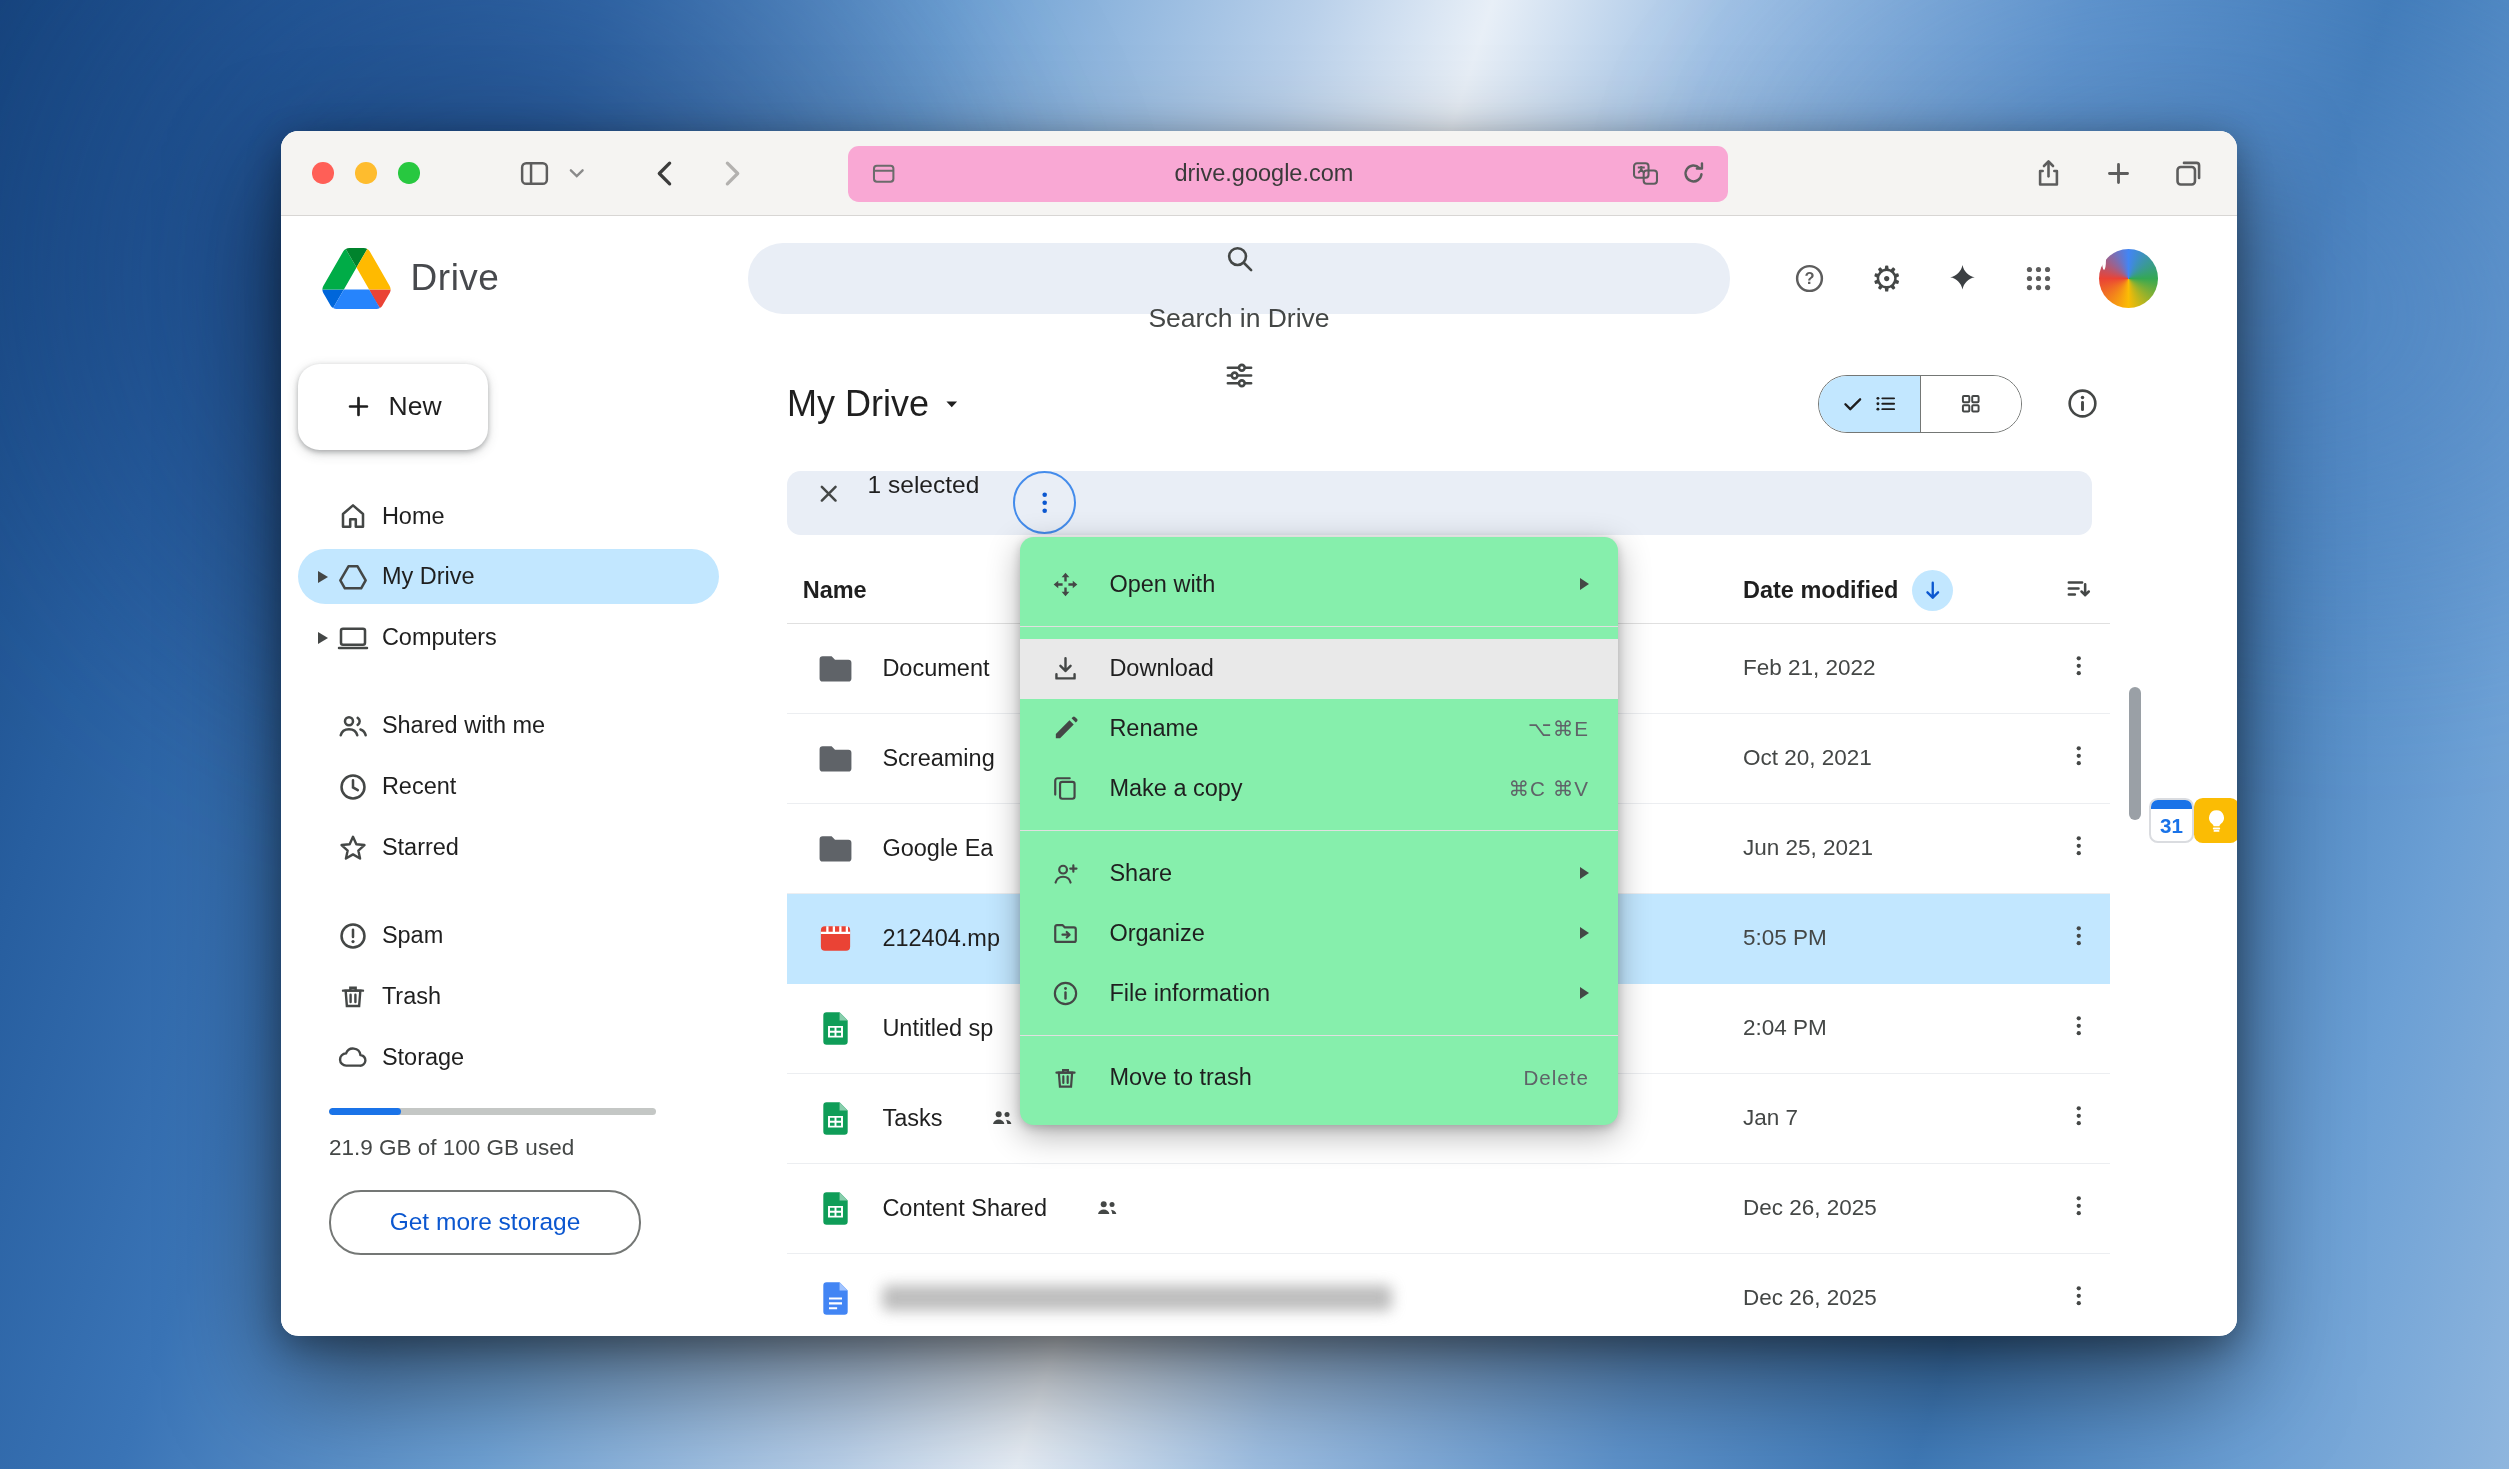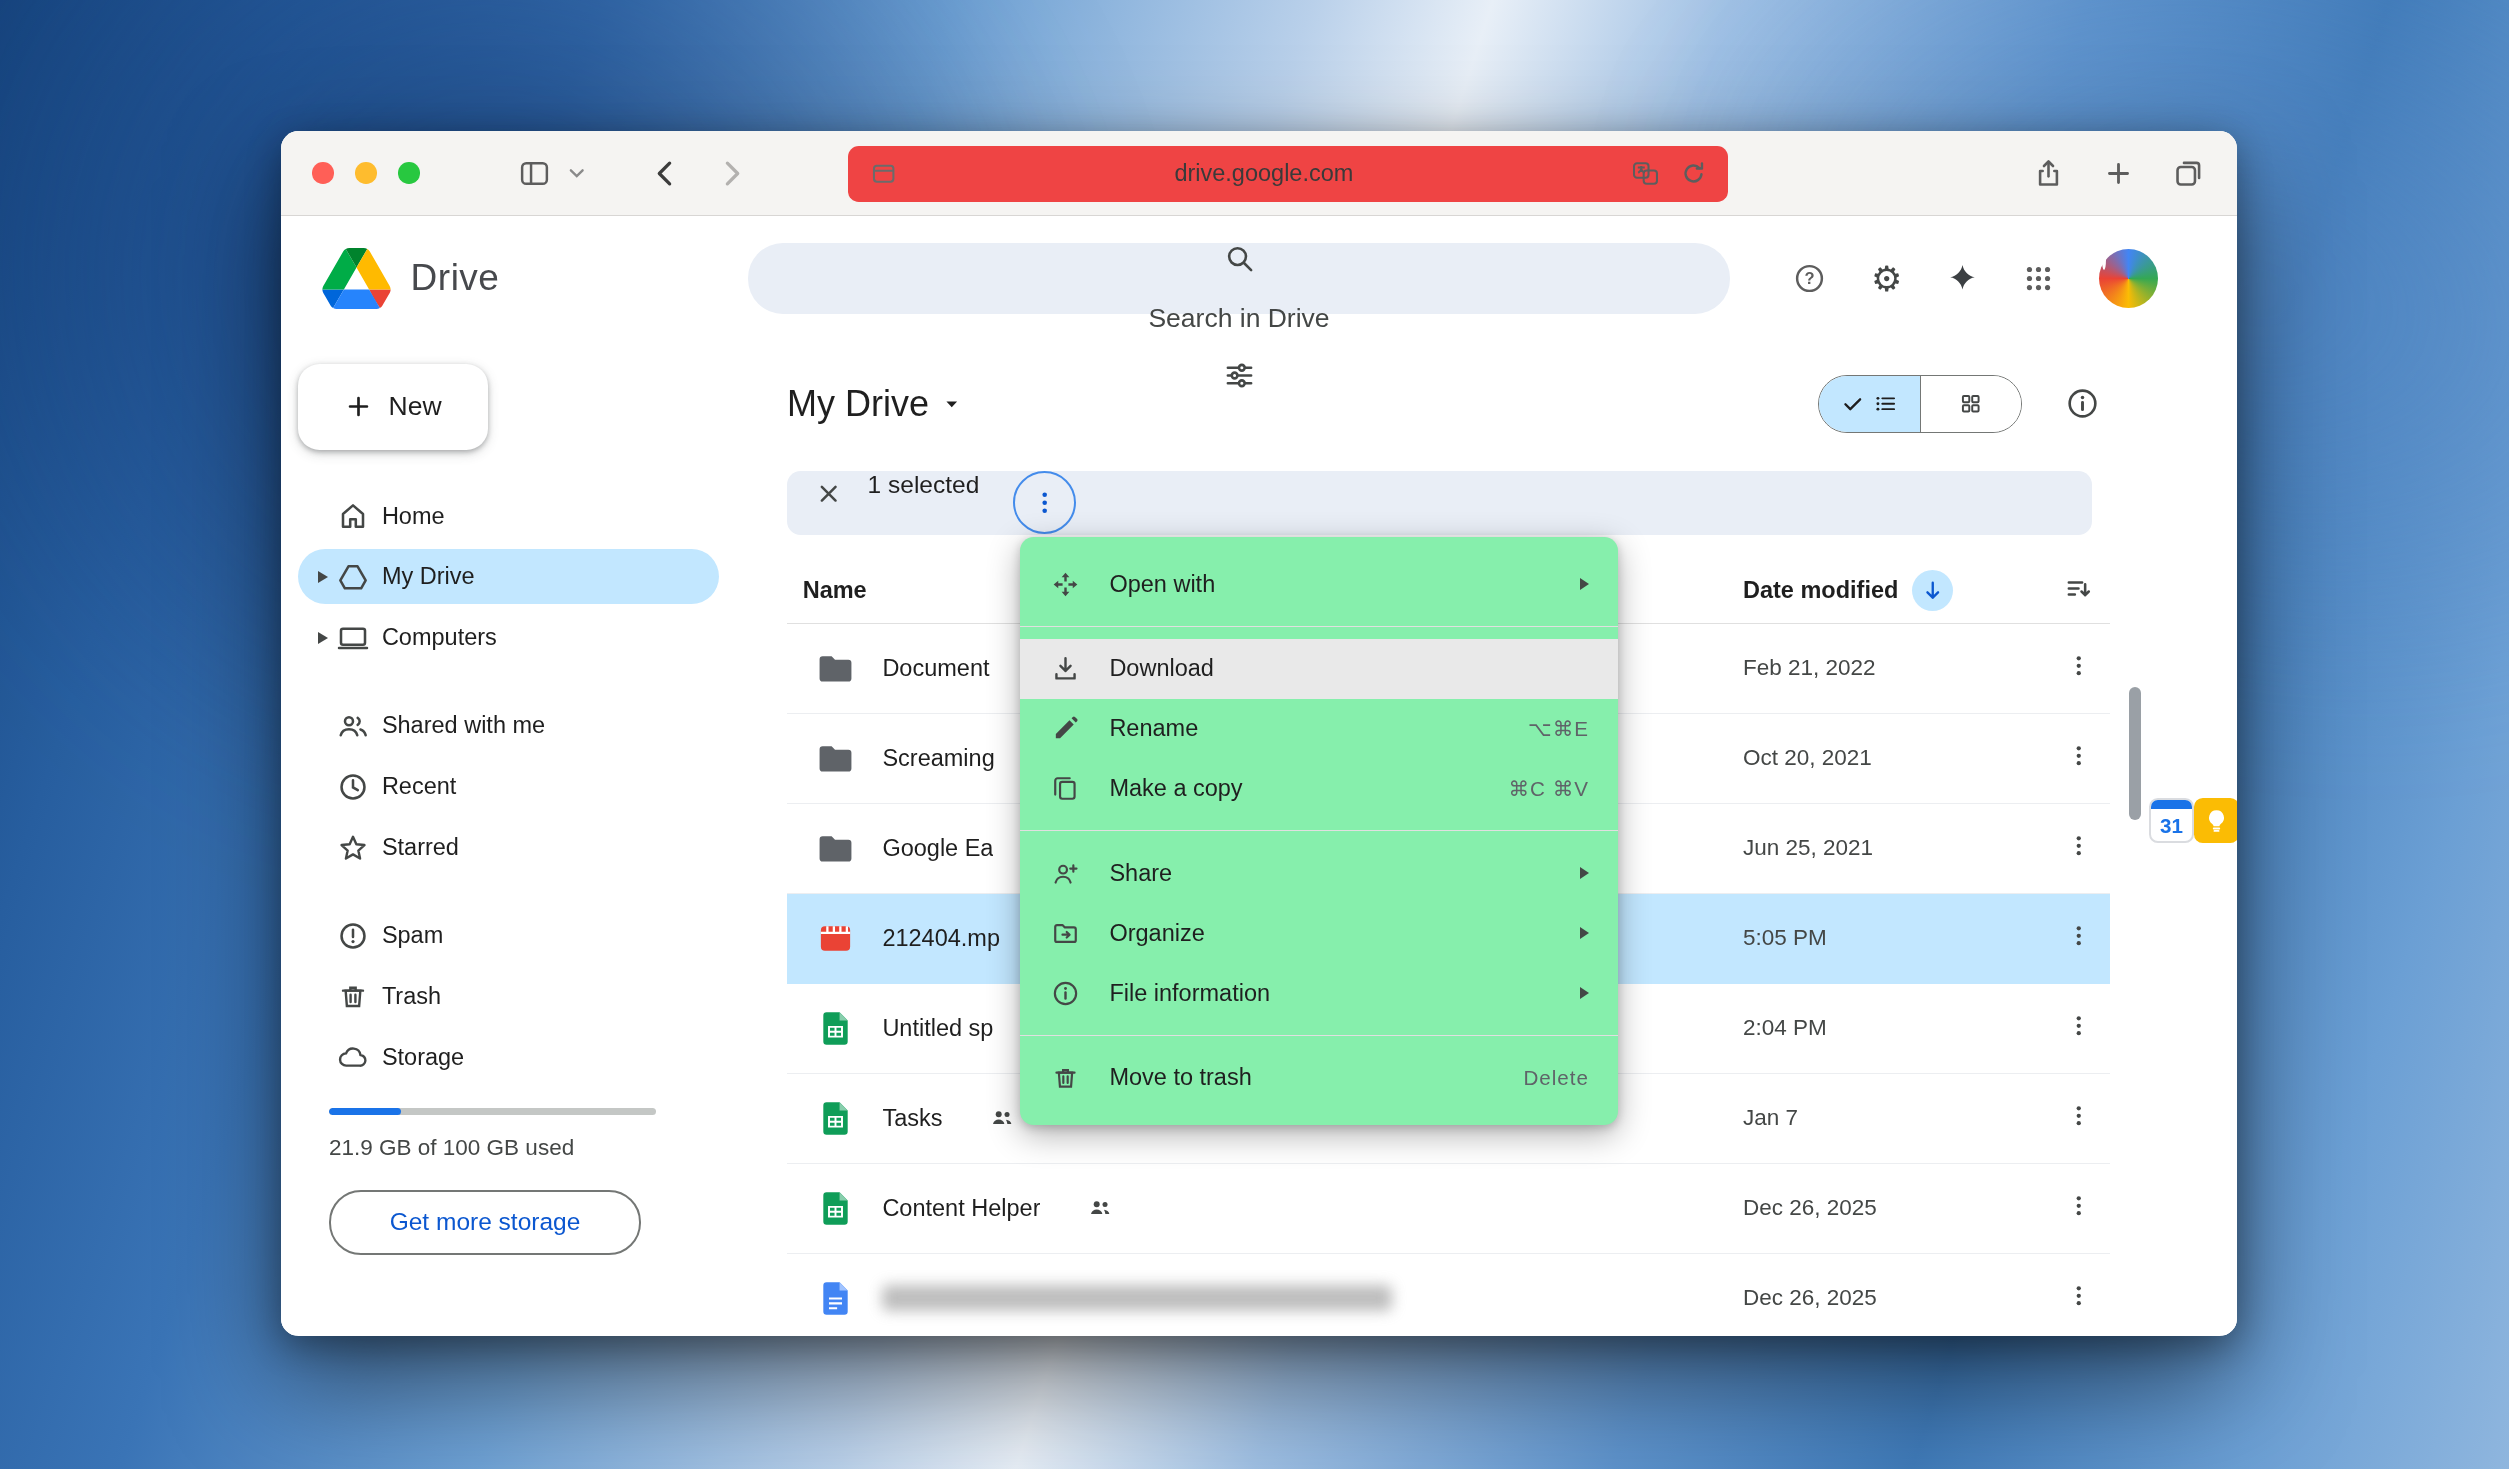--- a/index.html
+++ b/index.html
@@ -21,21 +21,21 @@
   .toolbar { height:85px; background:#f5f4f2; border-bottom:1px solid #d8d6d4; display:flex; align-items:center; position:relative; }
   .traffic { display:flex; gap:21.6px; margin-left:31px; }
   .light { width:21.6px; height:21.6px; border-radius:50%; }
   .light.red{background:#ff5f57;} .light.yellow{background:#febc2e;} .light.green{background:#28c840;}
   .tb-ic { color:#5d5d5d; display:flex; align-items:center; justify-content:center; }
   .tb-ic svg { display:block; }
   .sidebar-toggle { margin-left:98px; }
   .tb-chevron { margin-left:13.7px; color:#8a8a8a; }
   .nav-arrow { margin-left:61px; color:#3c3c3c; }
   .nav-arrow.fwd { margin-left:33px; color:#b3b1af; }
-  .url-pill { position:absolute; left:567px; top:14.7px; width:880px; height:56px; border-radius:10.8px; background:#ef4444;
+  .url-pill { position:absolute; left:567px; top:14.7px; width:880px; height:56px; border-radius:10.8px; background:#f9a8d4;
     display:flex; align-items:center; }
   .url-page-ic { margin-left:21.6px; color:#6b6b6b; }
   .url-text { flex:1; text-align:center; font-size:23.5px; color:#3a3a3a; }
   .url-right { display:flex; gap:19.6px; margin-right:19.6px; color:#6b6b6b; align-items:center; }
   .tb-right { position:absolute; right:33px; display:flex; gap:39px; align-items:center; color:#4a4a4a; }
 
   
   .app { height:calc(100% - 86px); display:flex; flex-direction:column; background:#fff; }
   .app-bar { height:124px; display:flex; align-items:center; flex:none; }
   .logo-zone { width:467px; flex:none; display:flex; align-items:center; padding-left:41px; gap:19.6px; }
@@ -618,21 +618,21 @@
 
             <div class="row">
               <div class="c-name">
                 <span class="f-ic">
                     <svg viewBox="0 0 24 24">
                       <path d="M14.5 2H6.5a2 2 0 0 0-2 2v16a2 2 0 0 0 2 2h11a2 2 0 0 0 2-2V7z" fill="#0f9d58"></path>
                       <path d="M14.5 2l5 5h-5z" fill="#87ceac"></path>
                       <path d="M8 11h8v6H8zM8 14h8M12 11v6" stroke="#fff" stroke-width="1.2" fill="none"></path>
                     </svg>
                   </span>
-                <span class="f-name">Content Helper</span>
+                <span class="f-name">Content Shared</span>
                 <span class="shared-ic">
                     <svg width="27.4" height="27.4" viewBox="0 0 24 24" fill="#444746">
                       <circle cx="8.5" cy="9" r="2.6"></circle>
                       <path d="M3.5 17.5c.5-2.6 2.6-4 5-4s4.5 1.4 5 4z"></path>
                       <circle cx="15.8" cy="9.3" r="2.2"></circle>
                       <path d="M14.9 13.8c2.4.2 4.3 1.5 4.7 3.7h-3.5c-.2-1.5-.6-2.7-1.2-3.7z"></path>
                     </svg>
                   </span>
               </div>
               <div class="c-date">

